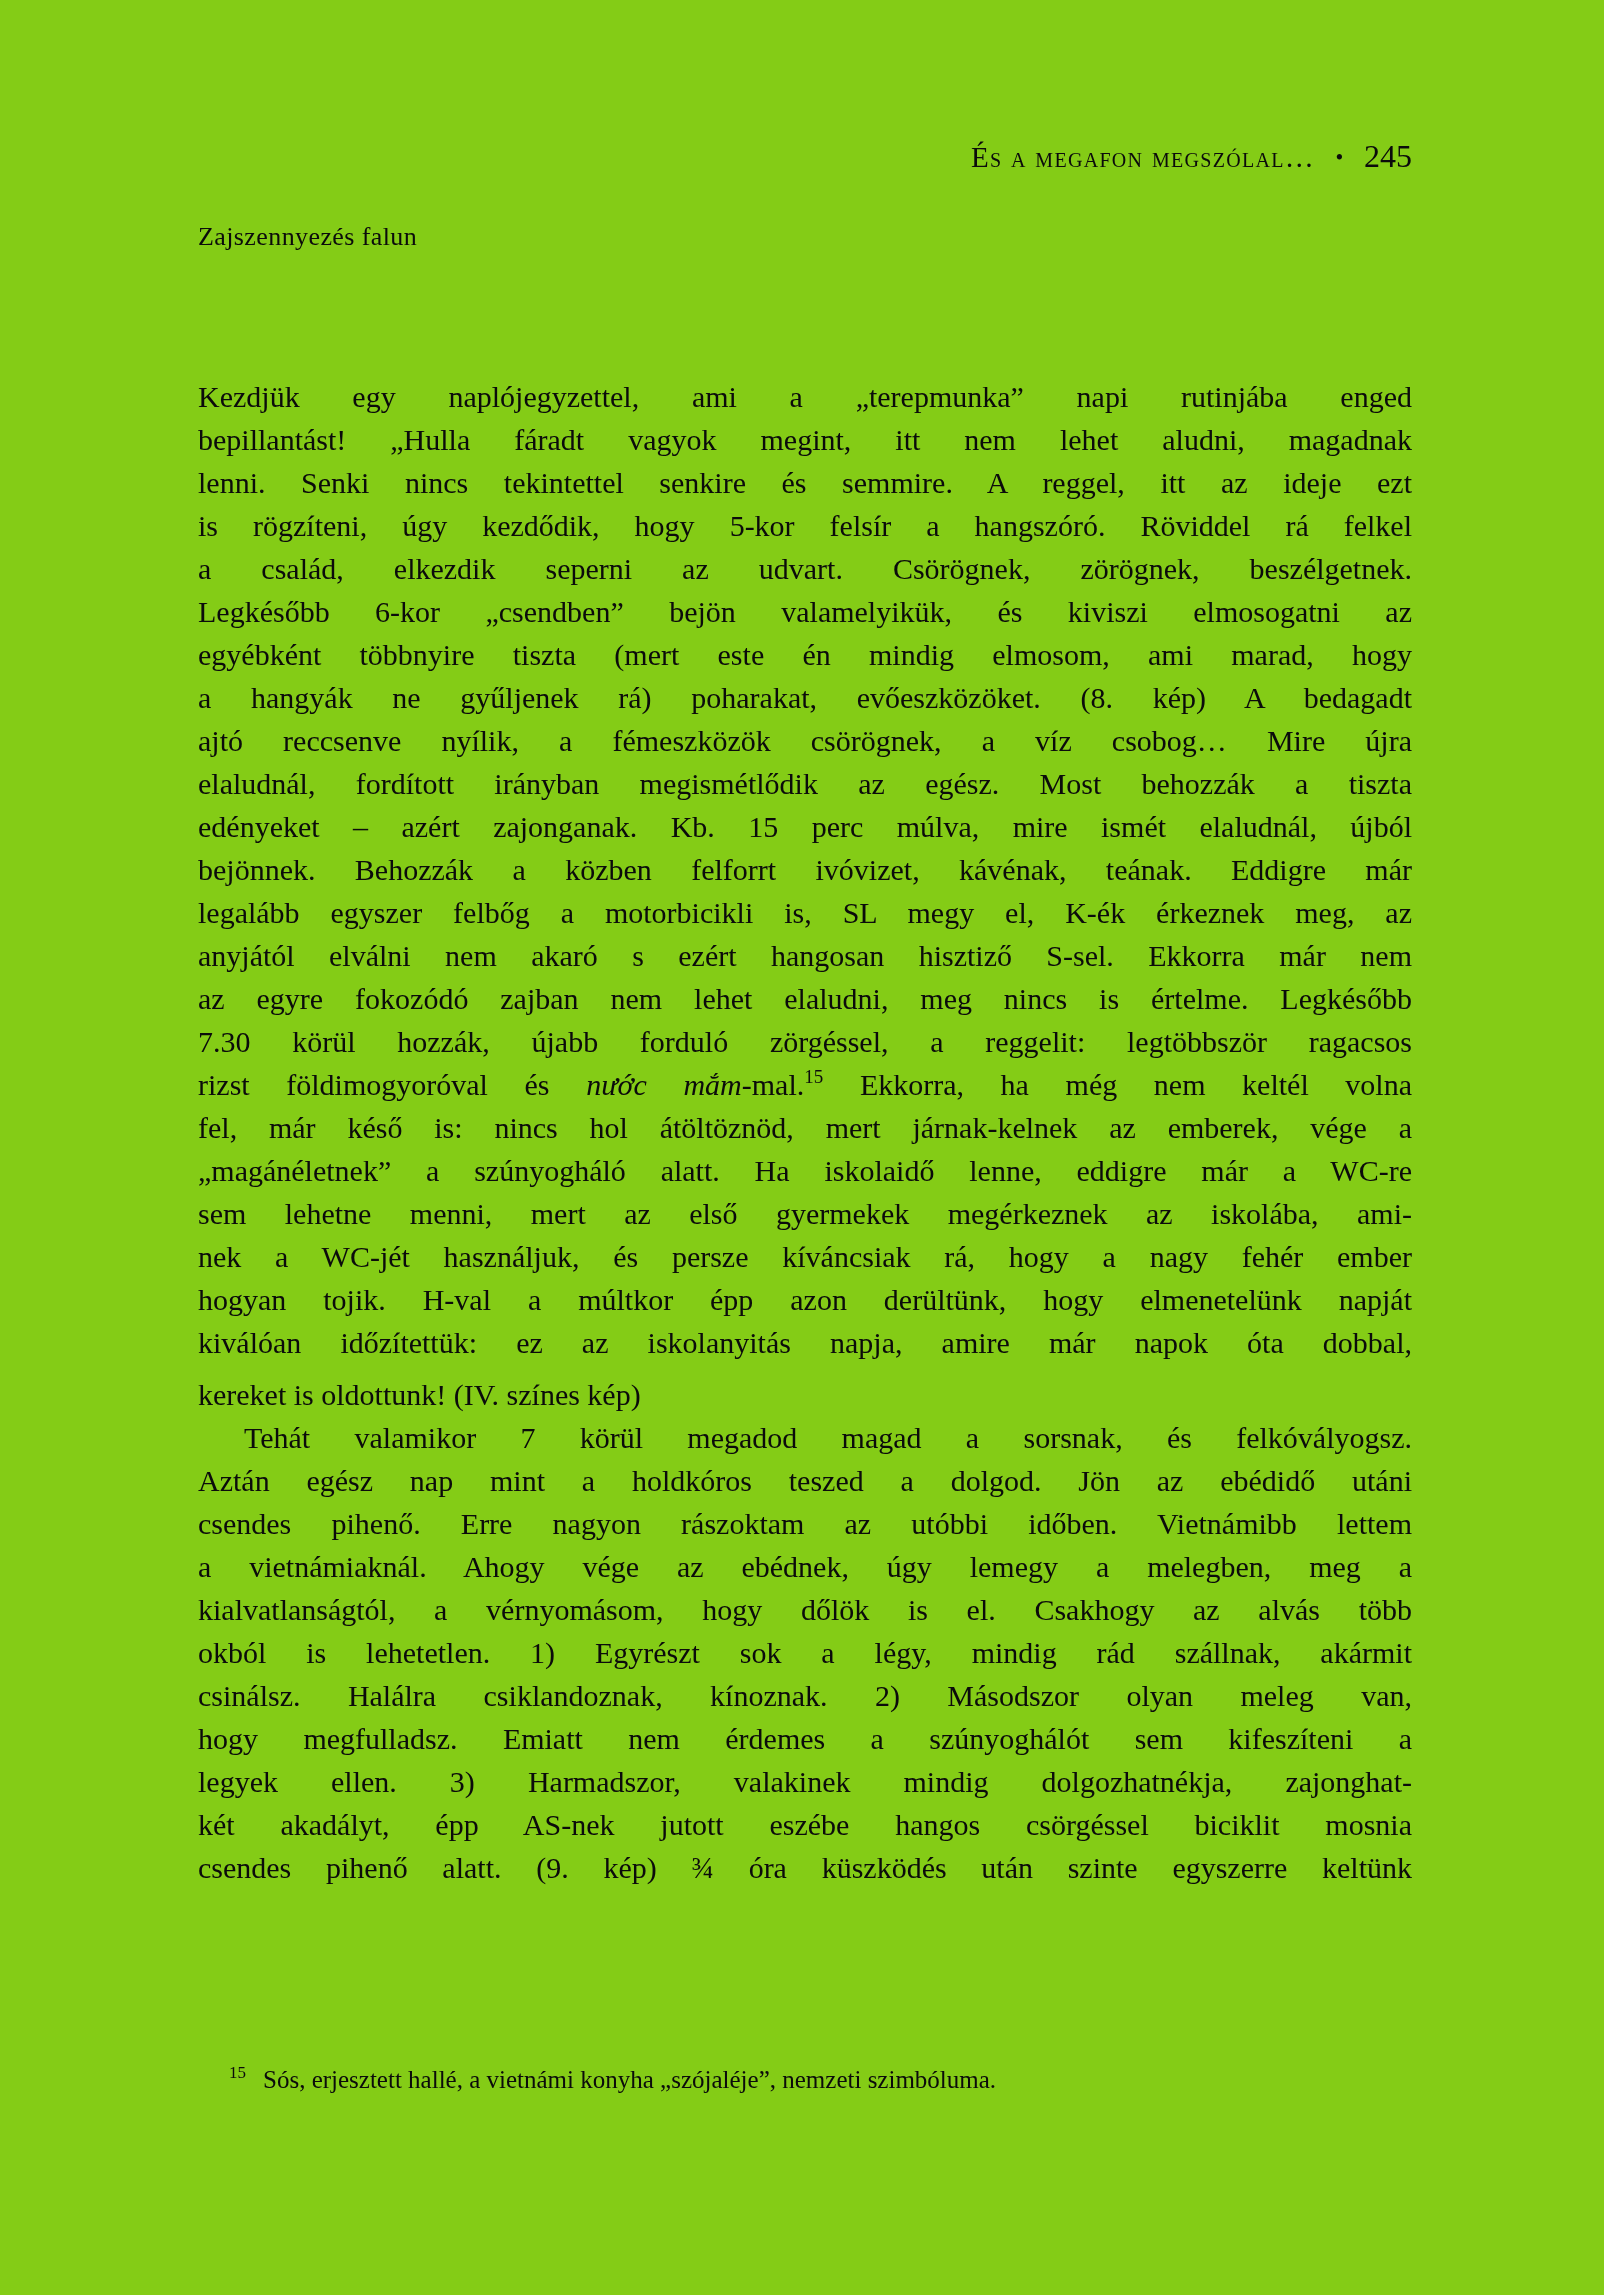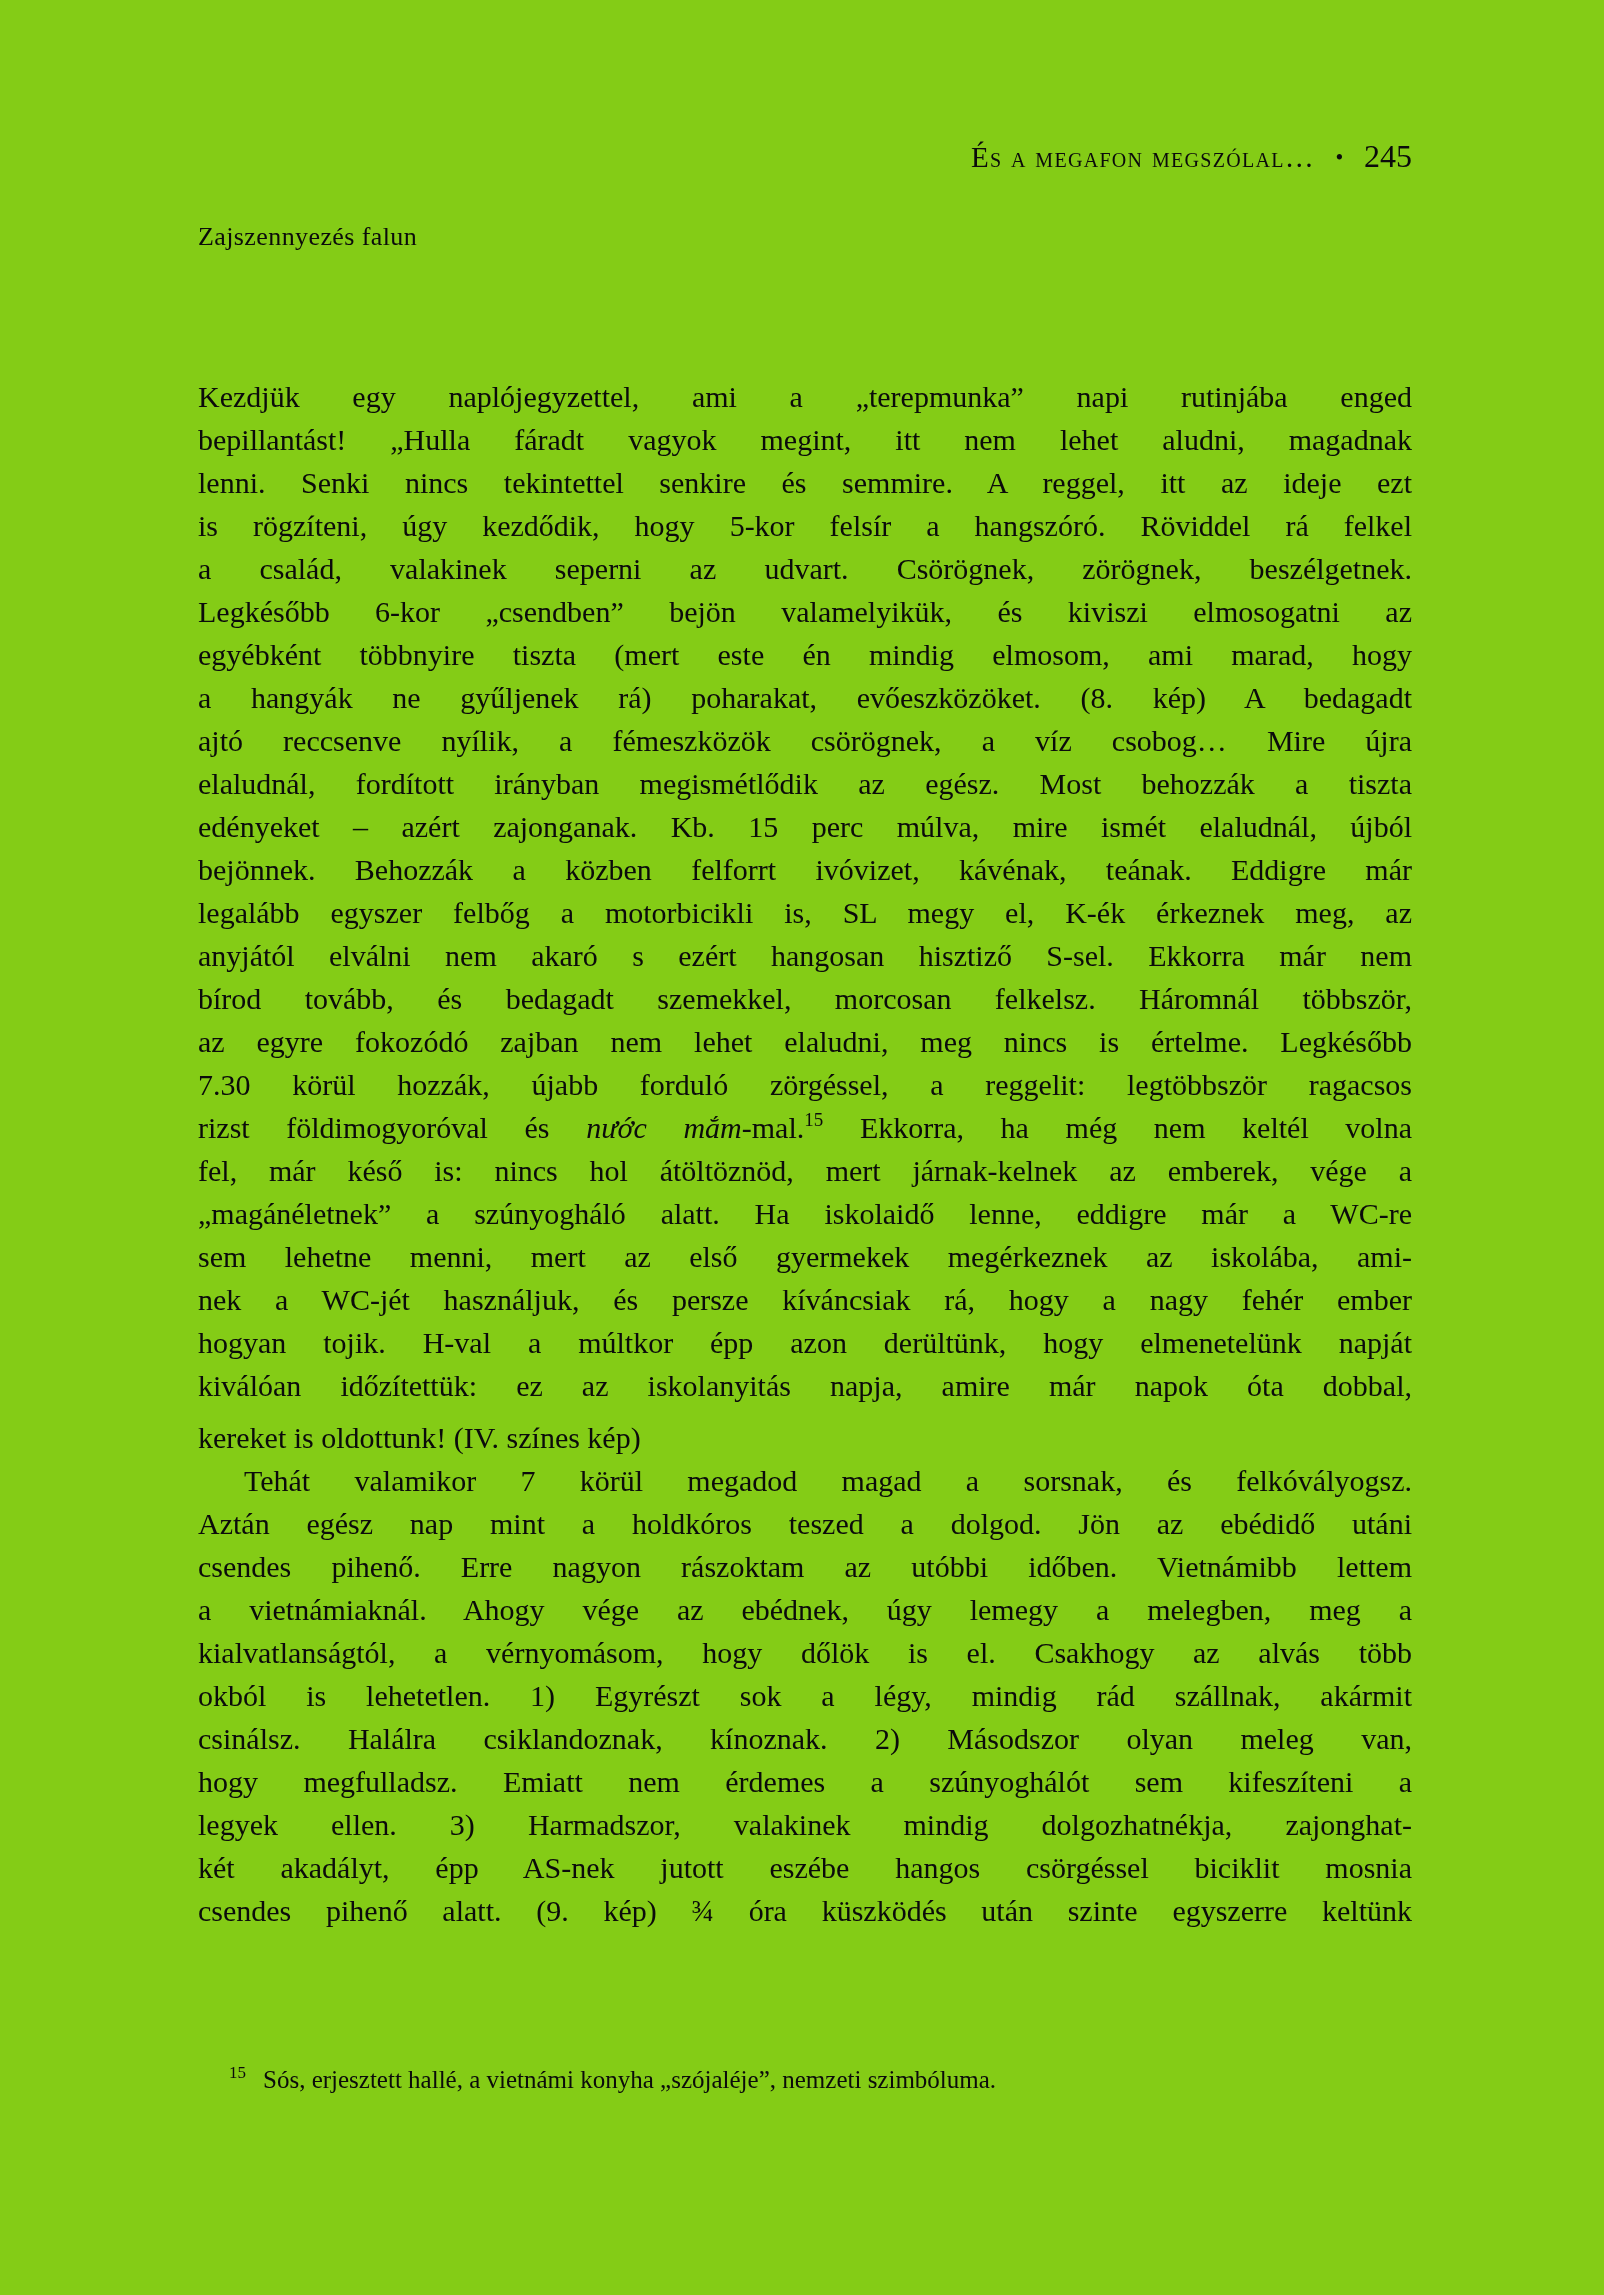--- a/index.html
+++ b/index.html
@@ -81,31 +81,30 @@
     <span class="running-title">És a megafon megszólal…</span><span class="header-bullet">•</span><span class="page-number">245</span>
   </div>
 
   <h1 class="section-title">Zajszennyezés falun</h1>
 
   <div class="body-text">
       <div class="line"><span>Kezdjük egy naplójegyzettel, ami a „terepmunka” napi rutinjába enged</span></div>
       <div class="line"><span>bepillantást! „Hulla fáradt vagyok megint, itt nem lehet aludni, magadnak</span></div>
       <div class="line"><span>lenni. Senki nincs tekintettel senkire és semmire. A reggel, itt az ideje ezt</span></div>
       <div class="line"><span>is rögzíteni, úgy kezdődik, hogy 5-kor felsír a hangszóró. Röviddel rá felkel</span></div>
-      <div class="line"><span>a család, valakinek seperni az udvart. Csörögnek, zörögnek, beszélgetnek.</span></div>
+      <div class="line"><span>a család, elkezdik seperni az udvart. Csörögnek, zörögnek, beszélgetnek.</span></div>
       <div class="line"><span>Legkésőbb 6-kor „csendben” bejön valamelyikük, és kiviszi elmosogatni az</span></div>
       <div class="line"><span>egyébként többnyire tiszta (mert este én mindig elmosom, ami marad, hogy</span></div>
       <div class="line"><span>a hangyák ne gyűljenek rá) poharakat, evőeszközöket. (8. kép) A bedagadt</span></div>
       <div class="line"><span>ajtó reccsenve nyílik, a fémeszközök csörögnek, a víz csobog… Mire újra</span></div>
       <div class="line"><span>elaludnál, fordított irányban megismétlődik az egész. Most behozzák a tiszta</span></div>
       <div class="line"><span>edényeket – azért zajonganak. Kb. 15 perc múlva, mire ismét elaludnál, újból</span></div>
       <div class="line"><span>bejönnek. Behozzák a közben felforrt ivóvizet, kávénak, teának. Eddigre már</span></div>
       <div class="line"><span>legalább egyszer felbőg a motorbicikli is, SL megy el, K-ék érkeznek meg, az</span></div>
       <div class="line"><span>anyjától elválni nem akaró s ezért hangosan hisztiző S-sel. Ekkorra már nem</span></div>
-      <div class="line"><span>bírod tovább, és bedagadt szemekkel, morcosan felkelsz. Háromnál többször,</span></div>
       <div class="line"><span>az egyre fokozódó zajban nem lehet elaludni, meg nincs is értelme. Legkésőbb</span></div>
       <div class="line"><span>7.30 körül hozzák, újabb forduló zörgéssel, a reggelit: legtöbbször ragacsos</span></div>
       <div class="line"><span>rizst földimogyoróval és </span><span class="it">nước mắm</span><span>-mal.</span><span class="sup">15</span><span> Ekkorra, ha még nem keltél volna</span></div>
       <div class="line"><span>fel, már késő is: nincs hol átöltöznöd, mert járnak-kelnek az emberek, vége a</span></div>
       <div class="line"><span>„magánéletnek” a szúnyogháló alatt. Ha iskolaidő lenne, eddigre már a WC-re</span></div>
       <div class="line"><span>sem lehetne menni, mert az első gyermekek megérkeznek az iskolába, ami-</span></div>
       <div class="line"><span>nek a WC-jét használjuk, és persze kíváncsiak rá, hogy a nagy fehér ember</span></div>
       <div class="line"><span>hogyan tojik. H-val a múltkor épp azon derültünk, hogy elmenetelünk napját</span></div>
       <div class="line"><span>kiválóan időzítettük: ez az iskolanyitás napja, amire már napok óta dobbal,</span></div>
       <div class="line end"><span>kereket is oldottunk! (IV. színes kép)</span></div>

